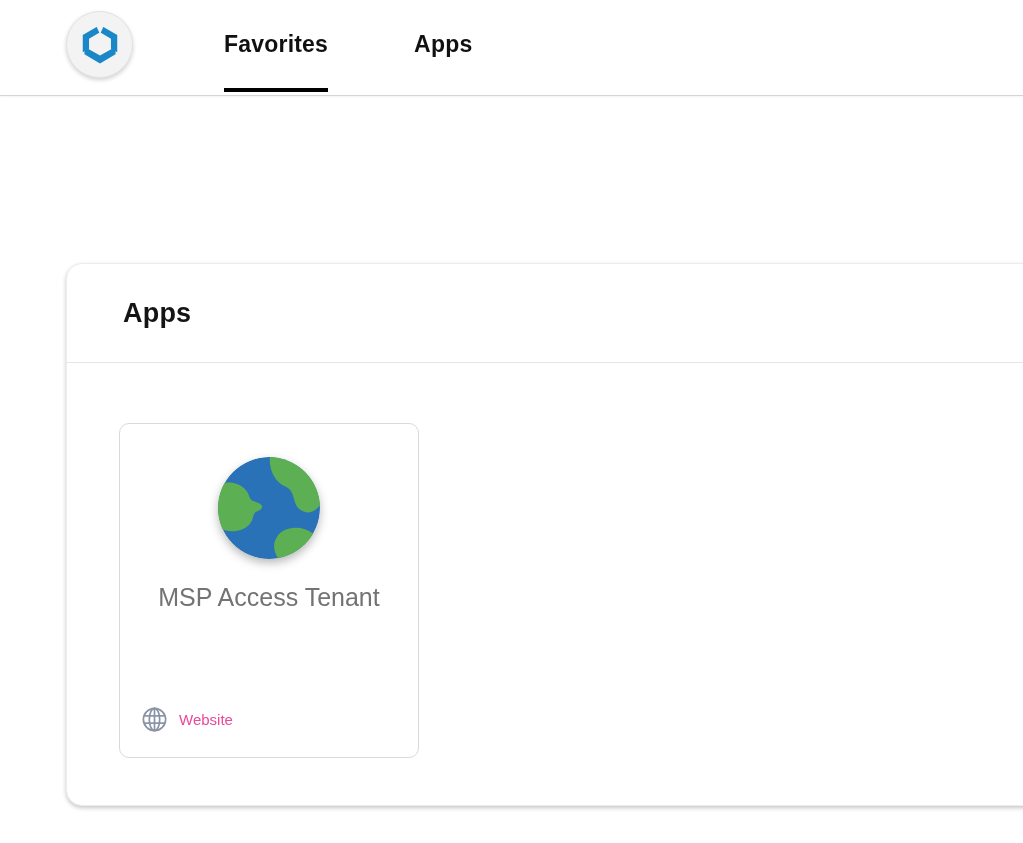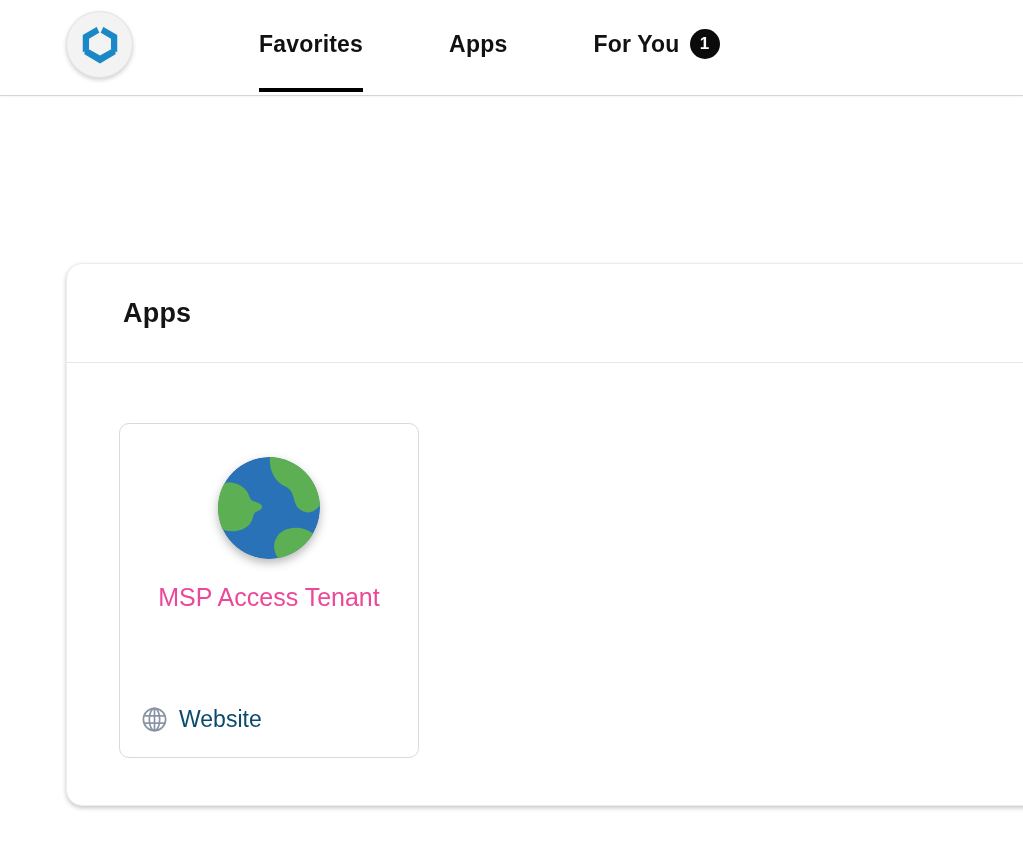--- a/index.html
+++ b/index.html
@@ -6,21 +6,21 @@
   html,body { width:1023px; height:843px; overflow:hidden; background:#ffffff;
               font-family:"Liberation Sans", sans-serif; }
 
   
   .header { position:absolute; left:0; top:0; width:100%; height:96px; background:#ffffff;
             border-bottom:1px solid #d4d4d4; box-shadow:0 1px 2px rgba(0,0,0,0.05); z-index:5; }
   .logo-circle { position:absolute; left:66px; top:11px; width:67px; height:67px;
                  border-radius:50%; background:#f3f3f4; border:1px solid #e3e3e5;
                  box-shadow:0 2px 4px rgba(0,0,0,0.18);
                  display:flex; align-items:center; justify-content:center; cursor:pointer; }
-  .nav { position:absolute; left:224px; top:0; height:95px; display:flex; gap:86px;margin-left:35px; }
+  .nav { position:absolute; left:224px; top:0; height:95px; display:flex; gap:86px; }
   .nav-item { position:relative; height:95px; display:flex; align-items:center;
               padding-bottom:7px; cursor:pointer; }
   .nav-label { font-size:23px; font-weight:700; color:#111111; letter-spacing:0.2px; }
   .nav-item.active::after { content:""; position:absolute; left:0; bottom:3px;
                             width:100%; height:4px; background:#000000; }
   .nav-badge { display:inline-flex; align-items:center; justify-content:center;
                width:30px; height:30px; margin-left:10px; border-radius:50%;
                background:#0b0b0b; color:#ffffff; font-size:17px; font-weight:700; }
 
   
@@ -30,24 +30,24 @@
   .card-header { height:99px; display:flex; align-items:center; padding-left:56px;
                  border-bottom:1px solid #e6e6e6; }
   .card-title { font-size:27px; font-weight:700; color:#141414; letter-spacing:0.2px; }
   .card-body { padding:60px 0 0 52px; }
 
   
   .tile { position:relative; width:300px; height:335px; background:#ffffff;
           border:1px solid #d6dade; border-radius:10px;
           display:flex; flex-direction:column; align-items:center; cursor:pointer; }
   .earth { margin-top:33px; filter:drop-shadow(0 4px 5px rgba(0,0,0,0.28)); }
-  .tile-title { margin-top:24px; font-size:25px; font-weight:400; color:#ec4899; }
+  .tile-title { margin-top:24px; font-size:25px; font-weight:400; color:#737373; }
   .tile-footer { position:absolute; left:20px; bottom:23px;
                  display:flex; align-items:center; gap:10px; }
-  .tile-footer-label { font-size:23px; color:#0c4a6e; }
+  .tile-footer-label { font-size:15px; color:#ec4899; }
 </style>
 </head>
 <body>
 
 <div class="header">
 
   <div class="logo-circle">
     <svg width="46" height="46" viewBox="-30 -30 60 60">
       <g fill="#1a87c7">
         <path d="M 0,-26 L -22.5,-13 L -22.5,9.5 L -14.3,4.8 L -14.3,-8.3 L 0,-16.6 Z"></path>
@@ -57,24 +57,20 @@
       <path d="M -6,-27.5 L 6,-27.5 L 0,-14 Z" fill="#f3f3f4"></path>
     </svg>
   </div>
 
   <div class="nav">
     <div class="nav-item active">
       <span class="nav-label">Favorites</span>
     </div>
     <div class="nav-item">
       <span class="nav-label">Apps</span>
-    </div>
-    <div class="nav-item">
-      <span class="nav-label">For You</span>
-      <span class="nav-badge">1</span>
     </div>
   </div>
 </div>
 
 <div class="card">
   <div class="card-header">
     <h2 class="card-title">Apps</h2>
   </div>
 
   <div class="card-body">

